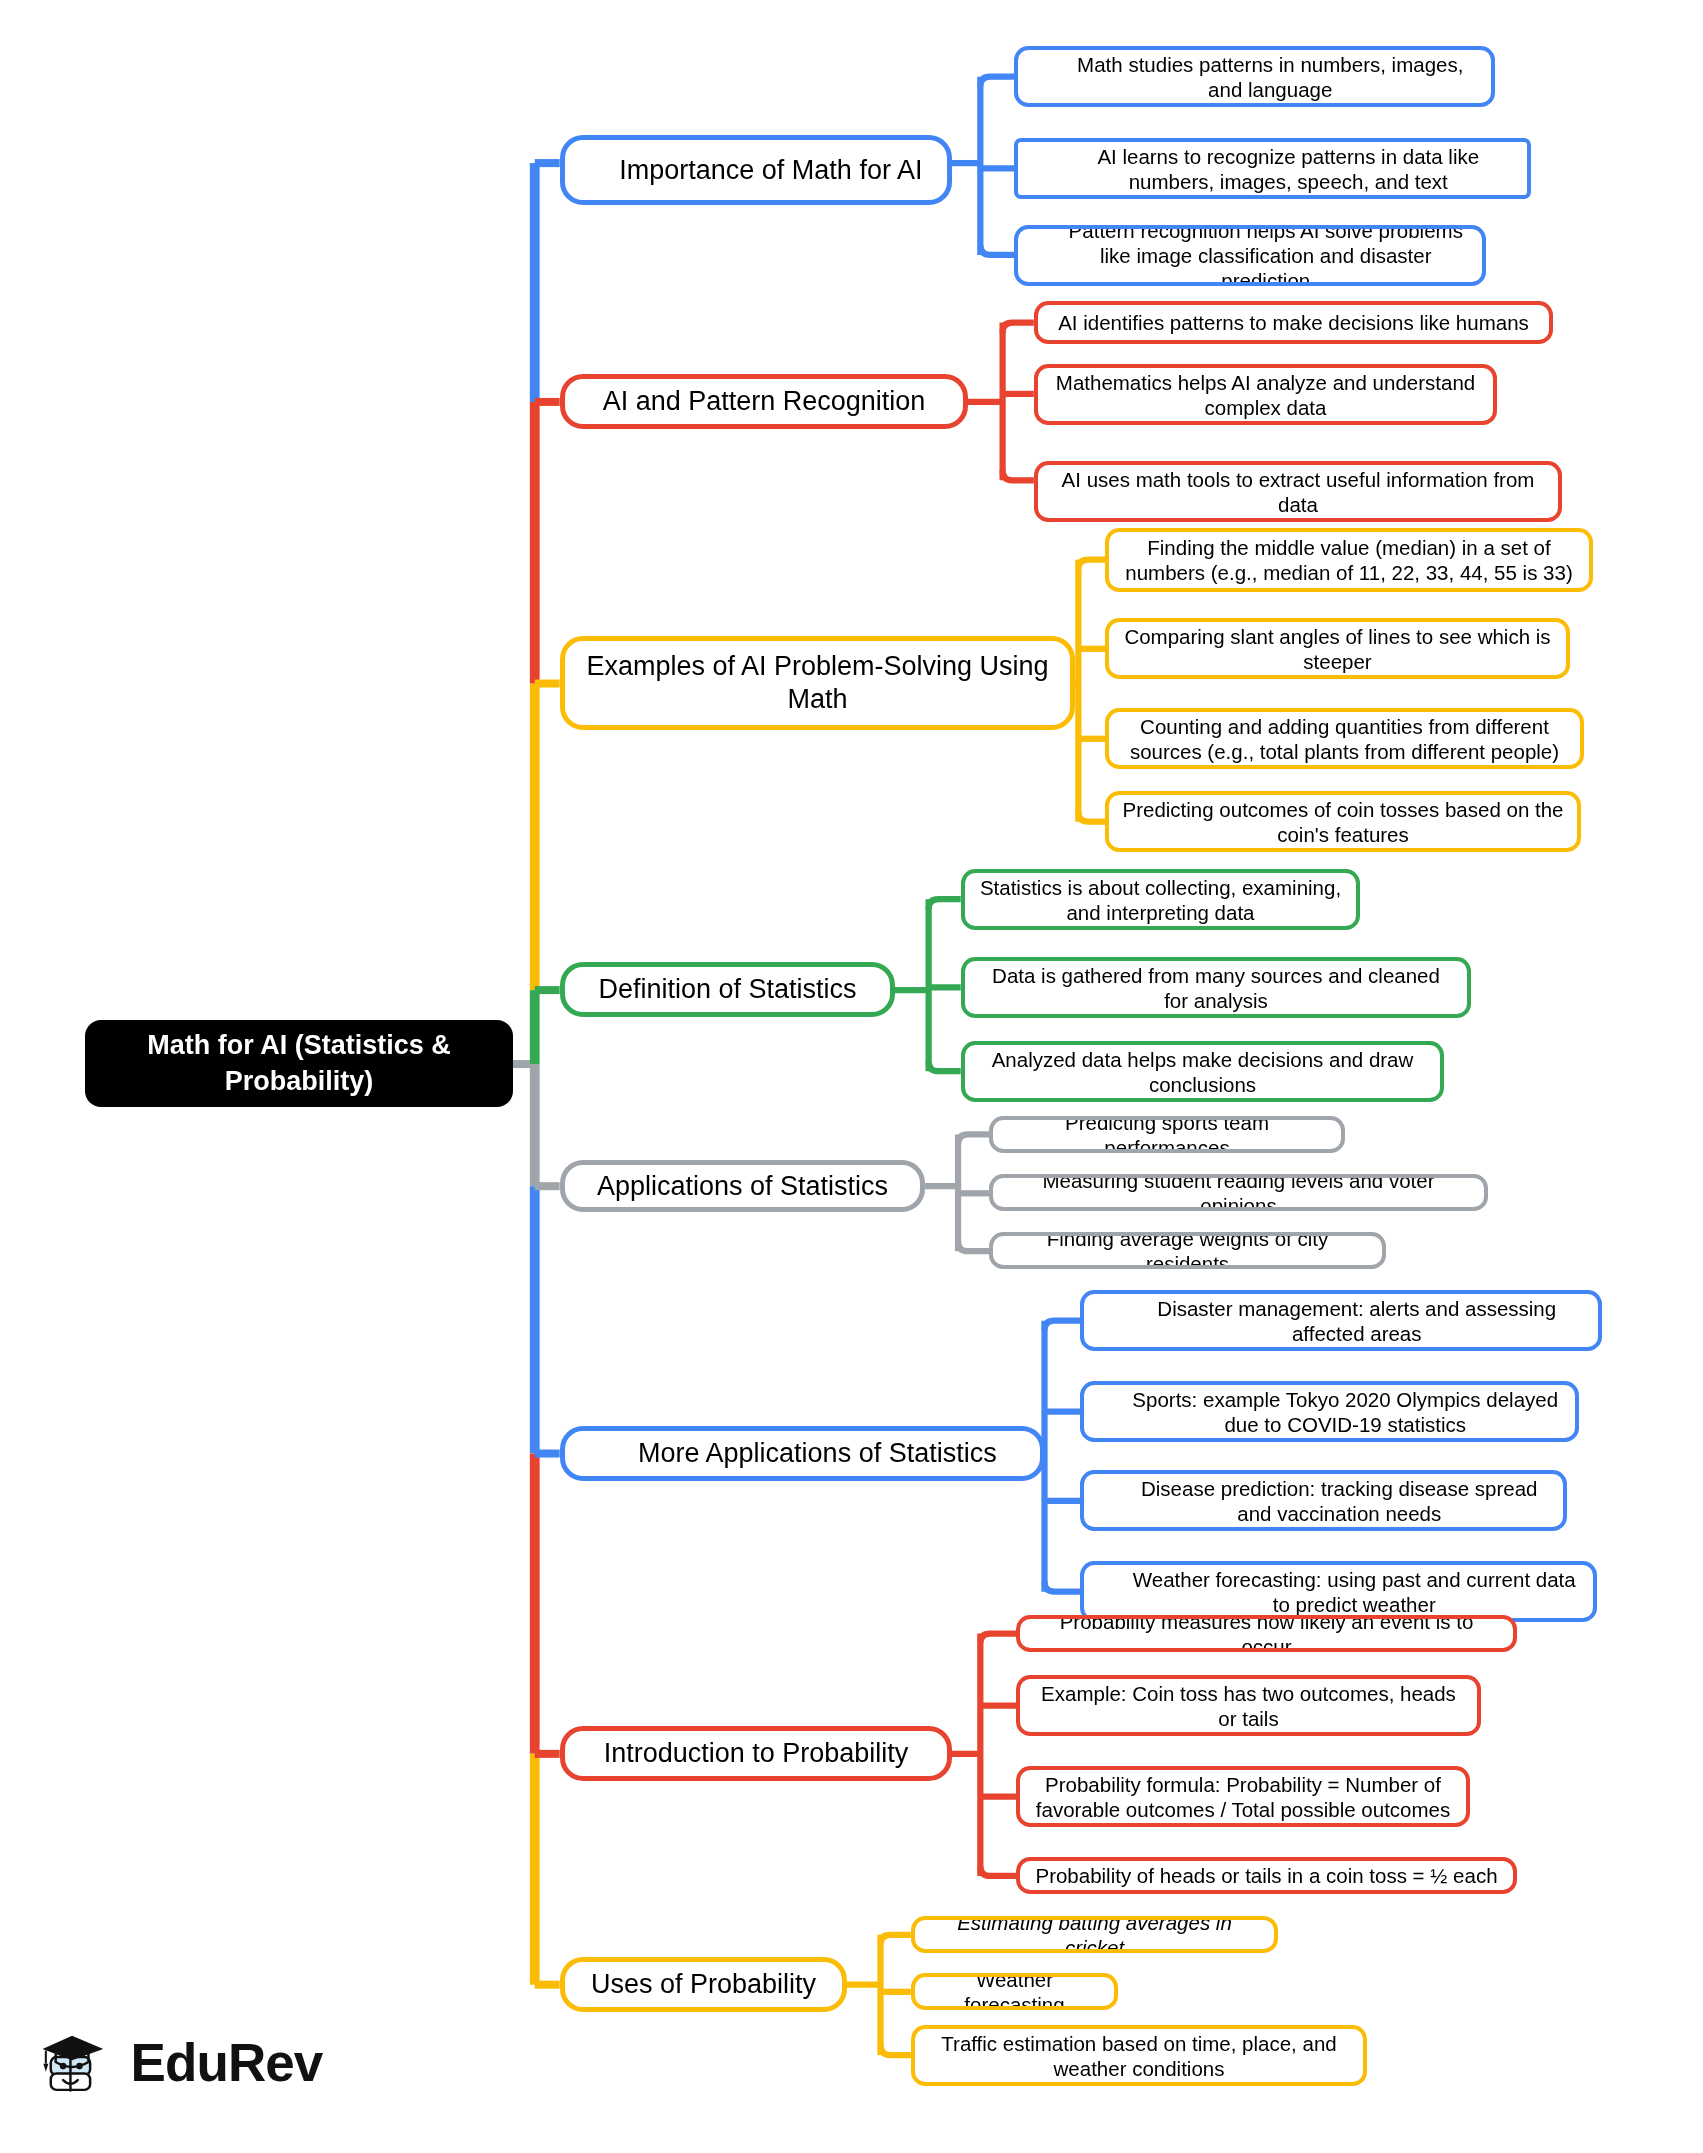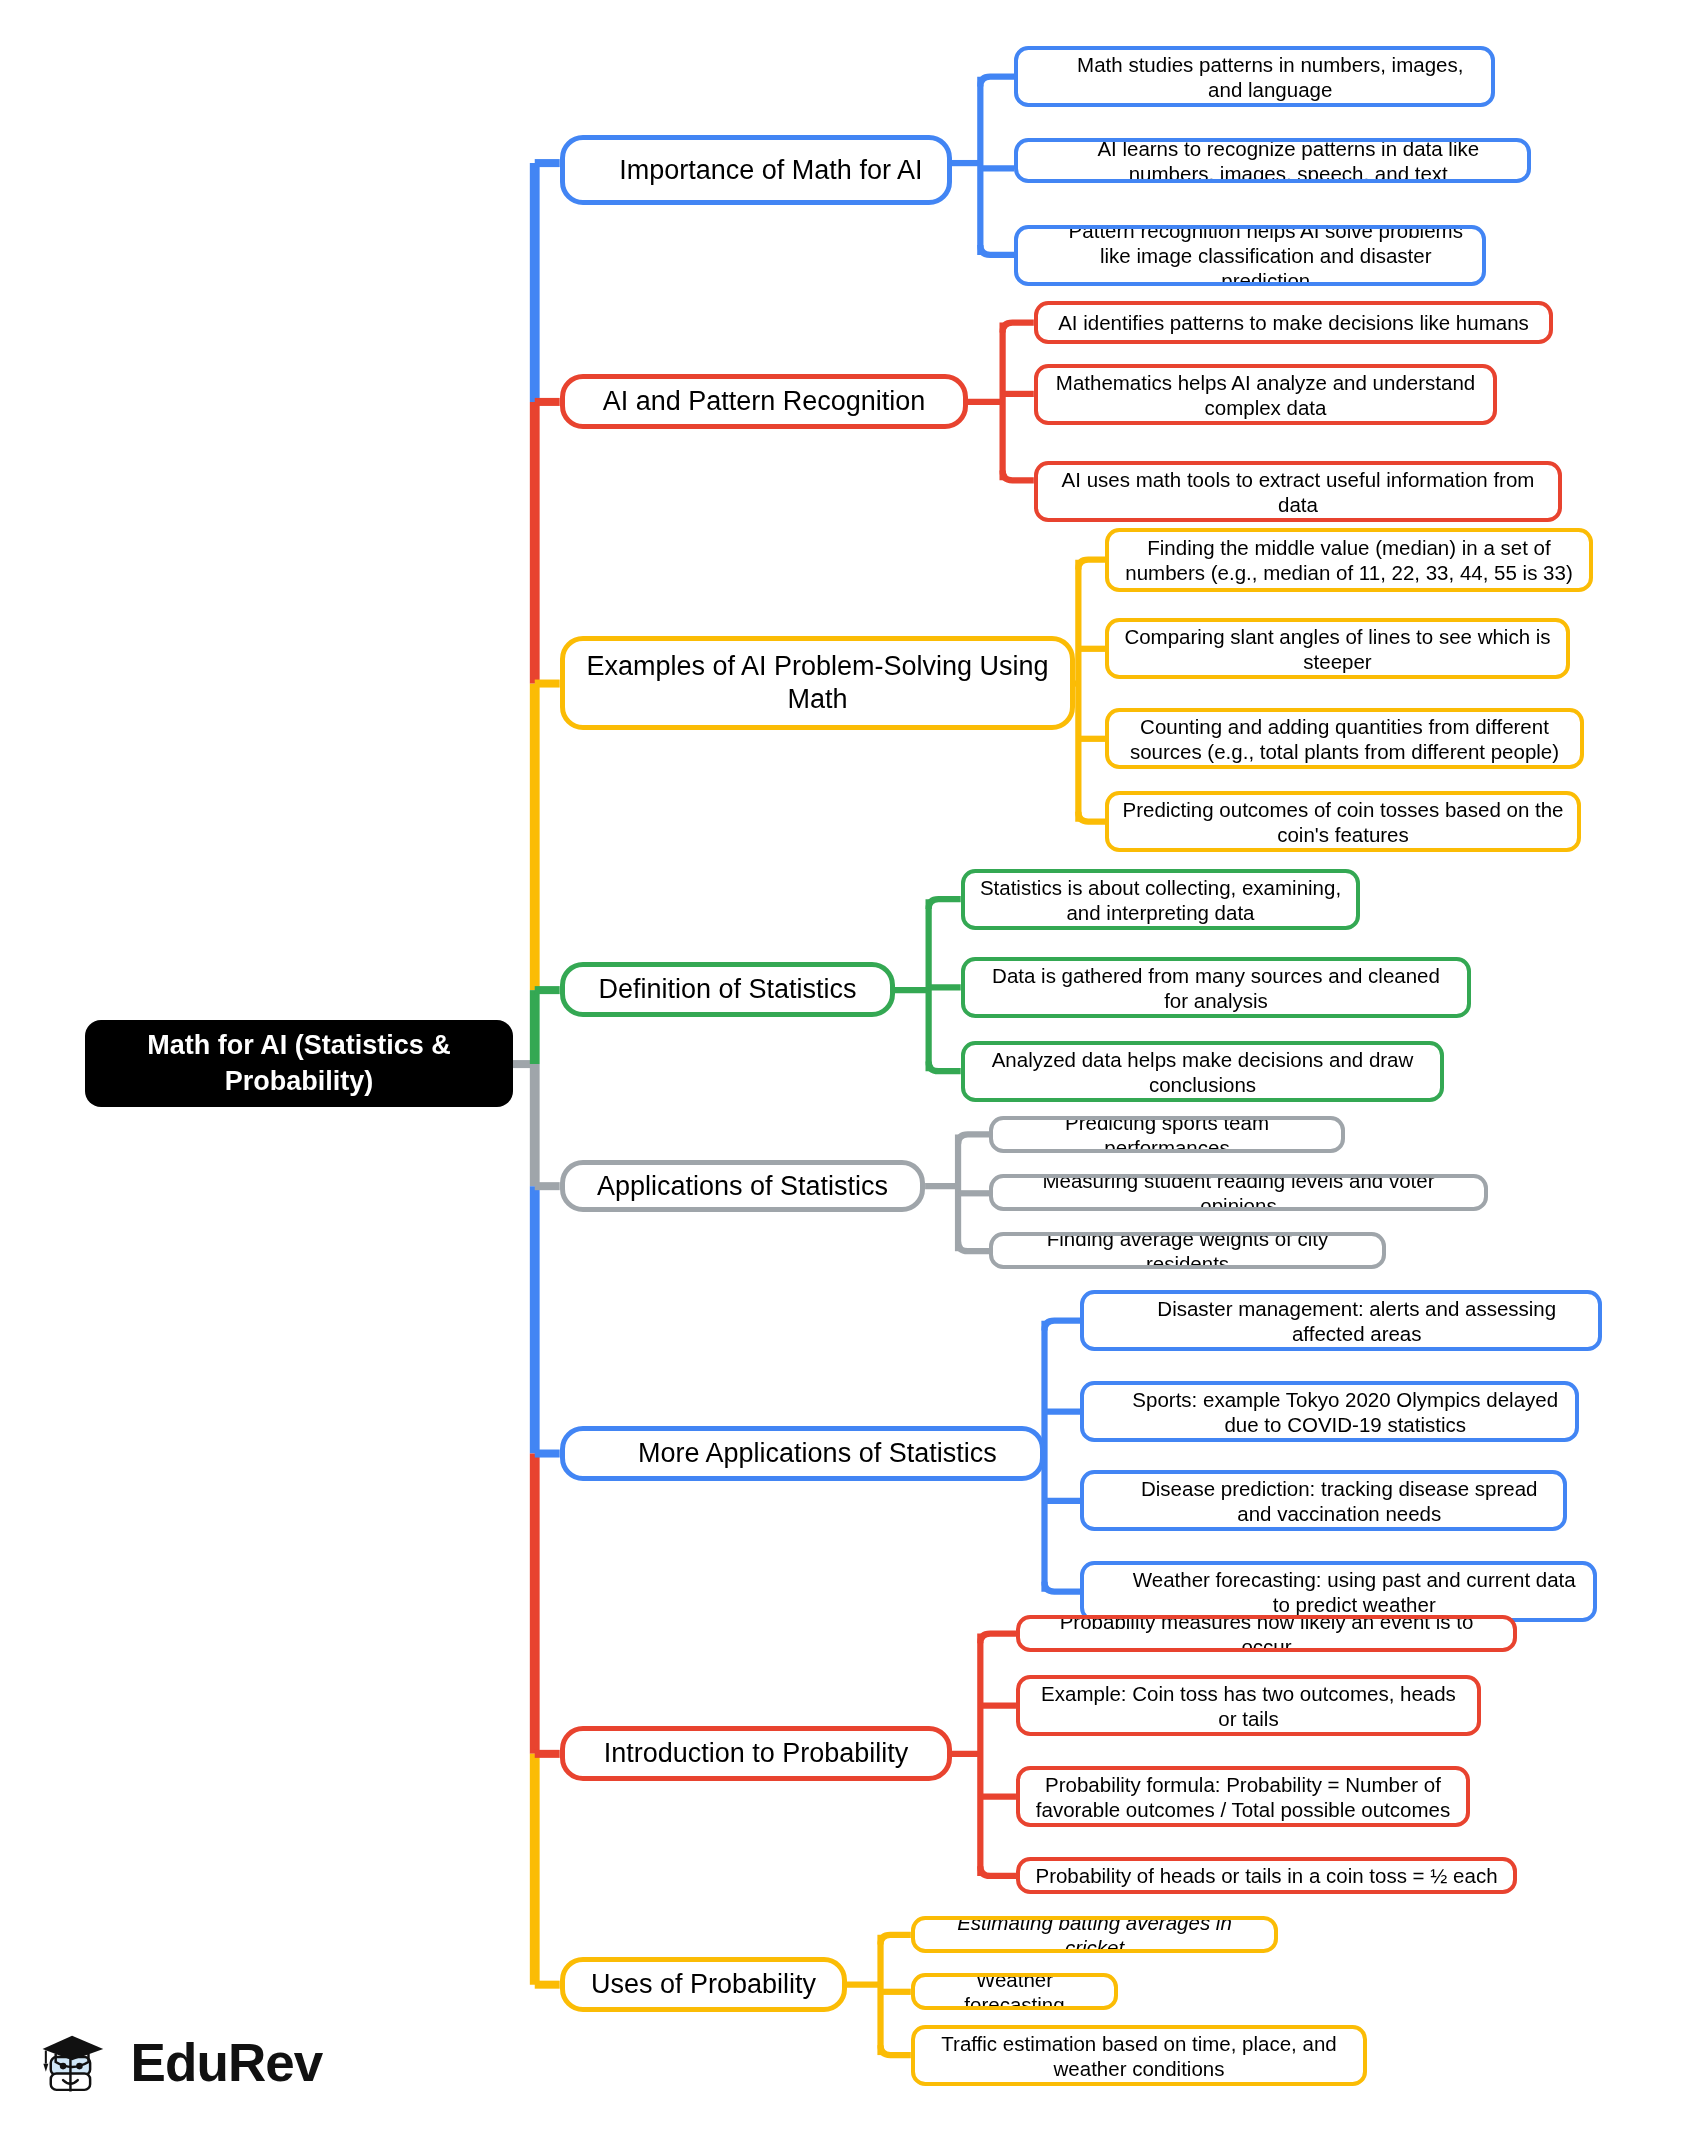--- a/index.html
+++ b/index.html
@@ -157,21 +157,21 @@
 
   <div class="node root" id="root-node" style="left: 85px; top: 1020px; width: 428px; height: 87px;">Math for AI (Statistics &amp; Probability)</div>
 
   <div id="branch-layer">
       <div class="node branch c-blue" style="left: 560px; top: 135px; width: 392px; height: 70px;">
         <span>Importance of Math for AI</span>
       </div>
       <div class="node leaf c-blue" style="left: 1014px; top: 46px; width: 481px; height: 61px;">
         <span>Math studies patterns in numbers, images, and language</span>
       </div>
-      <div class="node leaf c-blue" style="left: 1014px; top: 138px; width: 517px; height: 45px;">
+      <div class="node leaf c-blue" style="left: 1014px; top: 138px; width: 517px; height: 61px; border-radius: 7px;">
         <span>AI learns to recognize patterns in data like numbers, images, speech, and text</span>
       </div>
       <div class="node leaf c-blue" style="left: 1014px; top: 225px; width: 472px; height: 61px;">
         <span>Pattern recognition helps AI solve problems like image classification and disaster prediction</span>
       </div>
       <div class="node branch c-red" style="left: 560px; top: 374px; width: 408px; height: 55px;">
         <span>AI and Pattern Recognition</span>
       </div>
       <div class="node leaf c-red" style="left: 1034px; top: 301px; width: 519px; height: 43px;">
         <span>AI identifies patterns to make decisions like humans</span>

